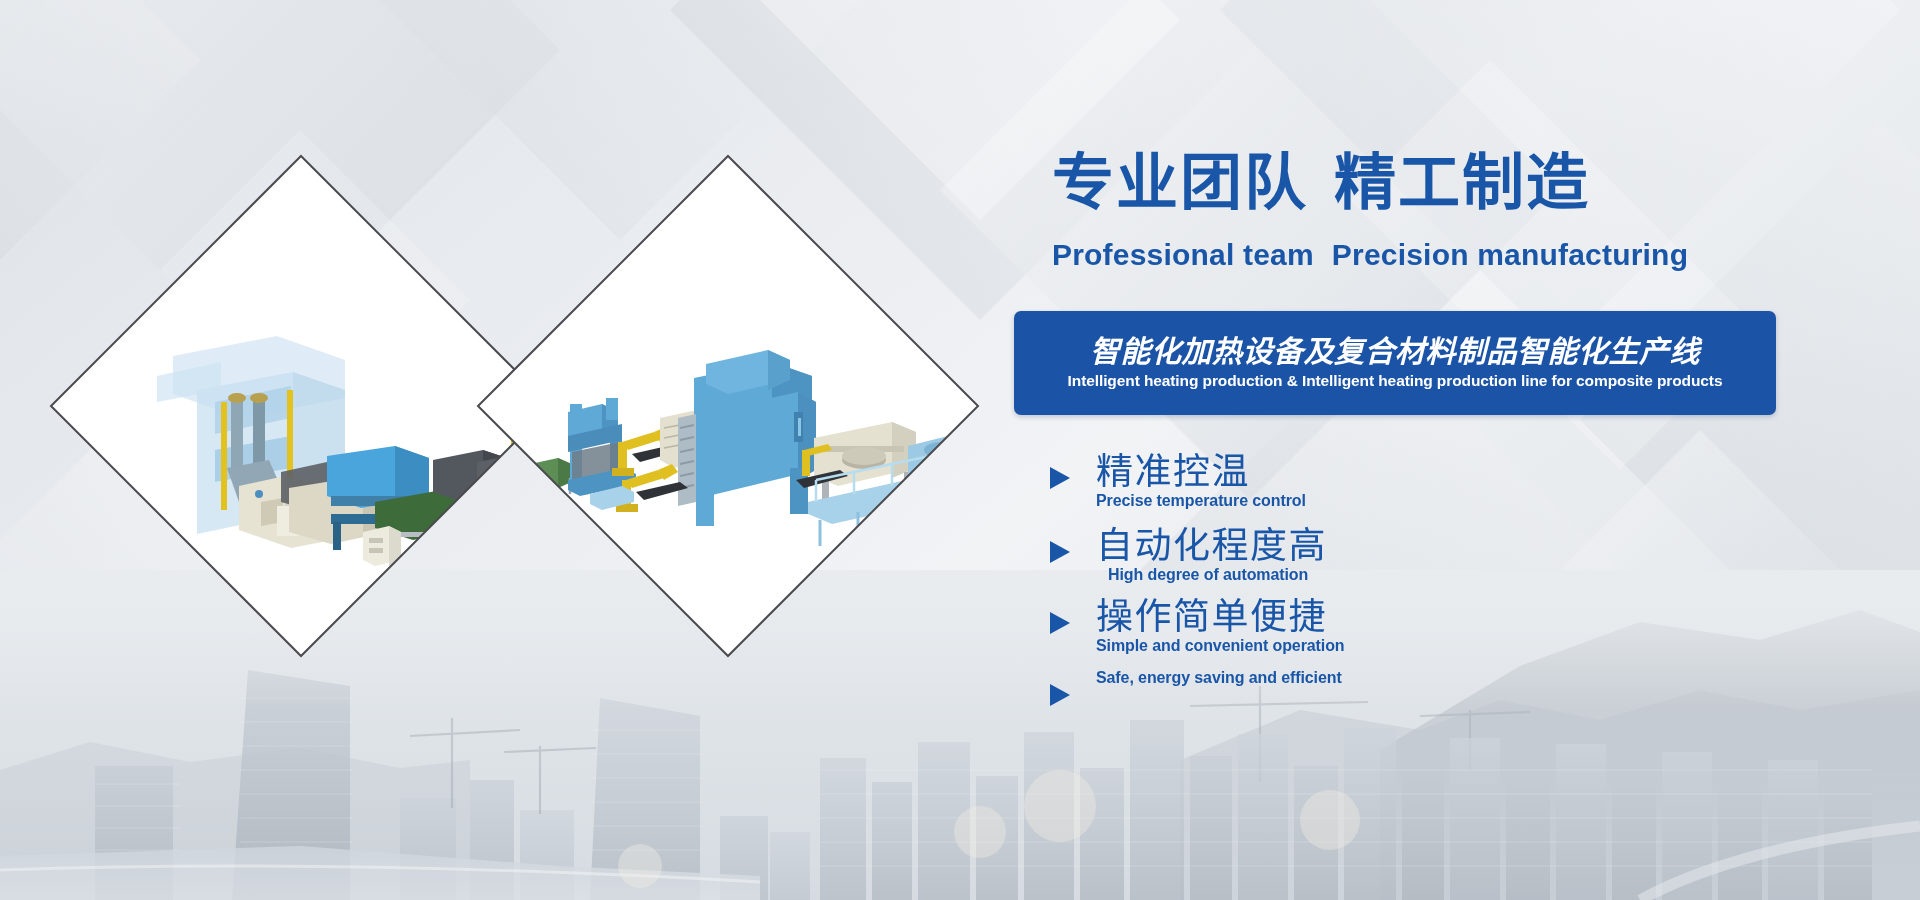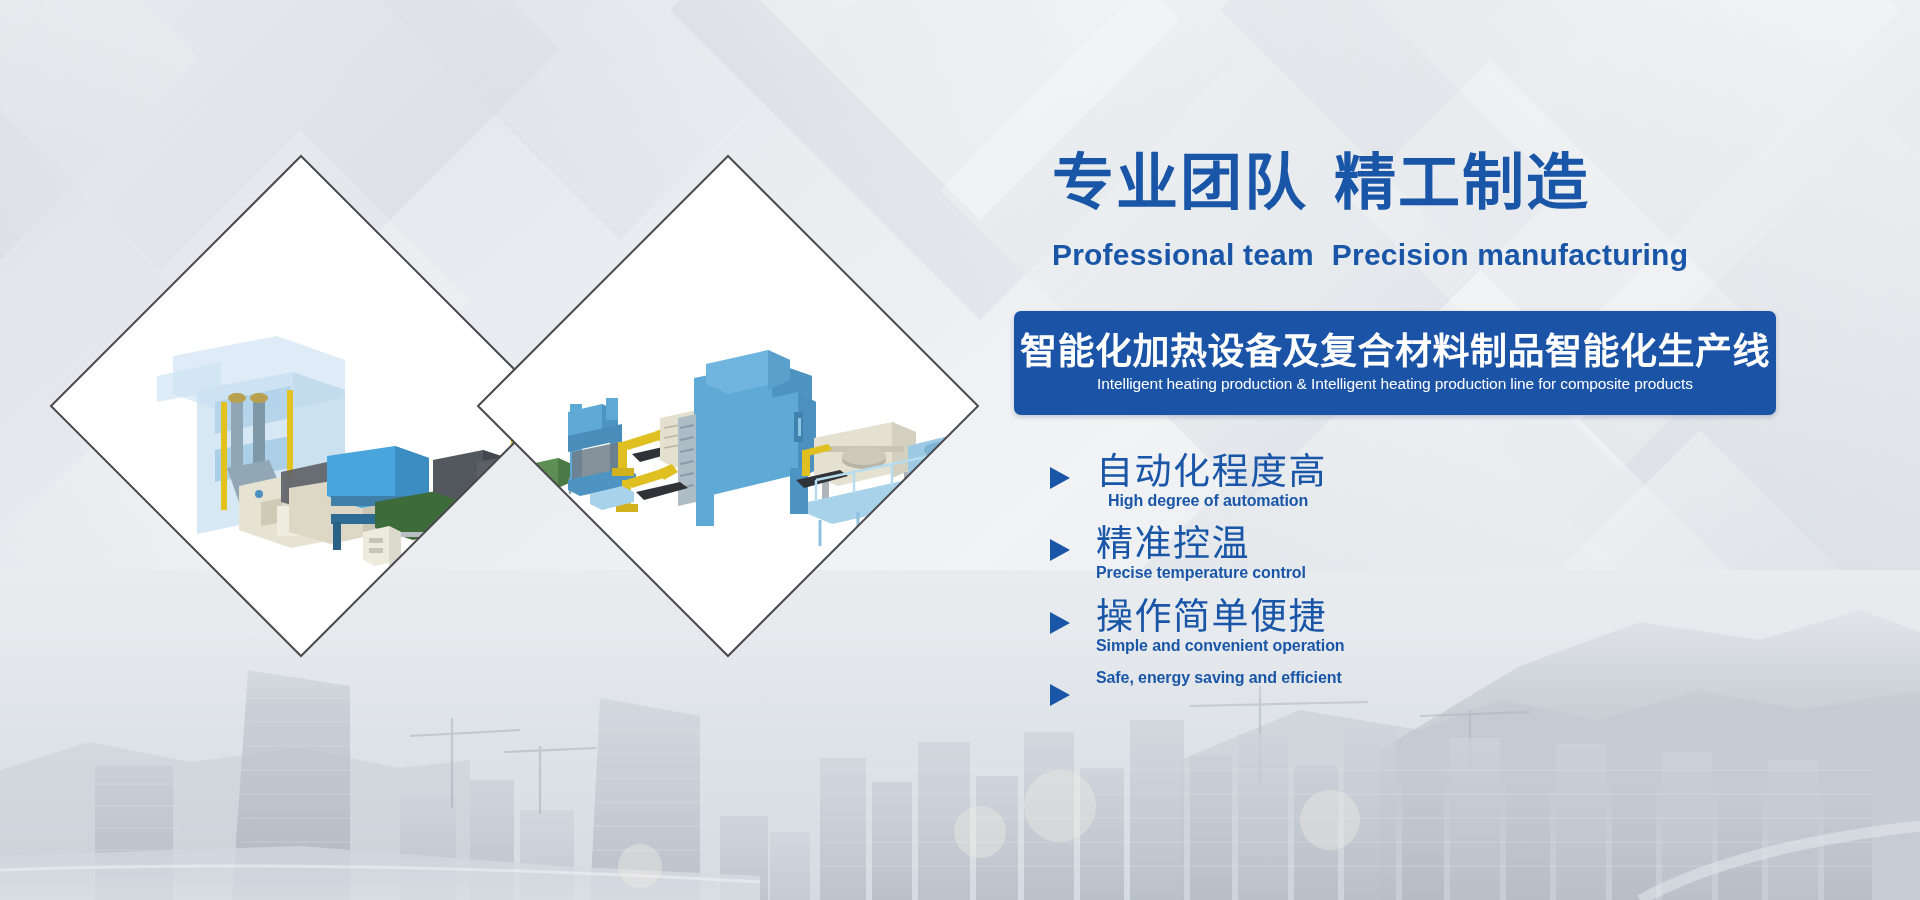--- a/index.html
+++ b/index.html
@@ -34,23 +34,23 @@
         white-space:nowrap;}
   .h-cn .gap{display:inline-block;width:26px;}
   .h-en{margin-top:24px;font-size:30px;font-weight:700;color:#1a56a8;letter-spacing:.2px;
         white-space:nowrap;}
   .h-en .gap{display:inline-block;width:18px;}
 
   .ribbon{position:absolute;left:4px;top:311px;width:762px;height:104px;
     background:#1b53a6;border-radius:7px;
     box-shadow:0 2px 5px rgba(20,50,100,.22);
     display:flex;flex-direction:column;align-items:center;justify-content:center;}
-  .ribbon .r-cn{font-size:37px;font-weight:700;color:#ffffff;letter-spacing:.5px;
-    white-space:nowrap;line-height:1.05;}
-  .ribbon .r-en{margin-top:4px;font-size:15.5px;font-weight:400;color:#ffffff;
+  .ribbon .r-cn{font-size:30px;font-weight:700;color:#ffffff;letter-spacing:.5px;
+    white-space:nowrap;line-height:1.05;font-style:italic;}
+  .ribbon .r-en{margin-top:4px;font-size:15.5px;font-weight:700;color:#ffffff;
     letter-spacing:-.1px;white-space:nowrap;}
 
   .features{position:absolute;left:28px;top:452px;width:880px;}
   .feat{position:relative;margin-bottom:20px;padding-left:58px;}
   .feat .tri{position:absolute;left:12px;top:15px;width:0;height:0;
     border-left:20px solid #1a56a8;border-top:11px solid transparent;border-bottom:11px solid transparent;}
   .feat .f-cn{font-size:37px;font-weight:400;color:#1a56a8;letter-spacing:1.5px;line-height:1.08;
     white-space:nowrap;}
   .feat .f-en{font-size:16px;font-weight:700;color:#1a56a8;letter-spacing:-.1px;
     white-space:nowrap;line-height:1.1;}
@@ -432,32 +432,32 @@
       </div>
     </div>
 
     <div class="ribbon">
       <div class="r-cn">智能化加热设备及复合材料制品智能化生产线</div>
       <div class="r-en">Intelligent heating production &amp; Intelligent heating production line for composite products</div>
     </div>
 
     <div class="features">
 
+      <div class="feat f1">
+        <span class="tri"></span>
+        <div class="f-cn">精准控温</div>
+        <div class="f-en">Precise temperature control</div>
+      </div>
+
       <div class="feat f2">
         <span class="tri"></span>
         <div class="f-cn">自动化程度高</div>
         <div class="f-en">High degree of automation</div>
       </div>
 
-      <div class="feat f1">
-        <span class="tri"></span>
-        <div class="f-cn">精准控温</div>
-        <div class="f-en">Precise temperature control</div>
-      </div>
-
       <div class="feat f3">
         <span class="tri"></span>
         <div class="f-cn">操作简单便捷</div>
         <div class="f-en">Simple and convenient operation</div>
       </div>
 
       <div class="feat f4">
         <span class="tri"></span>
         <div class="f-en">Safe, energy saving and efficient</div>
       </div>

